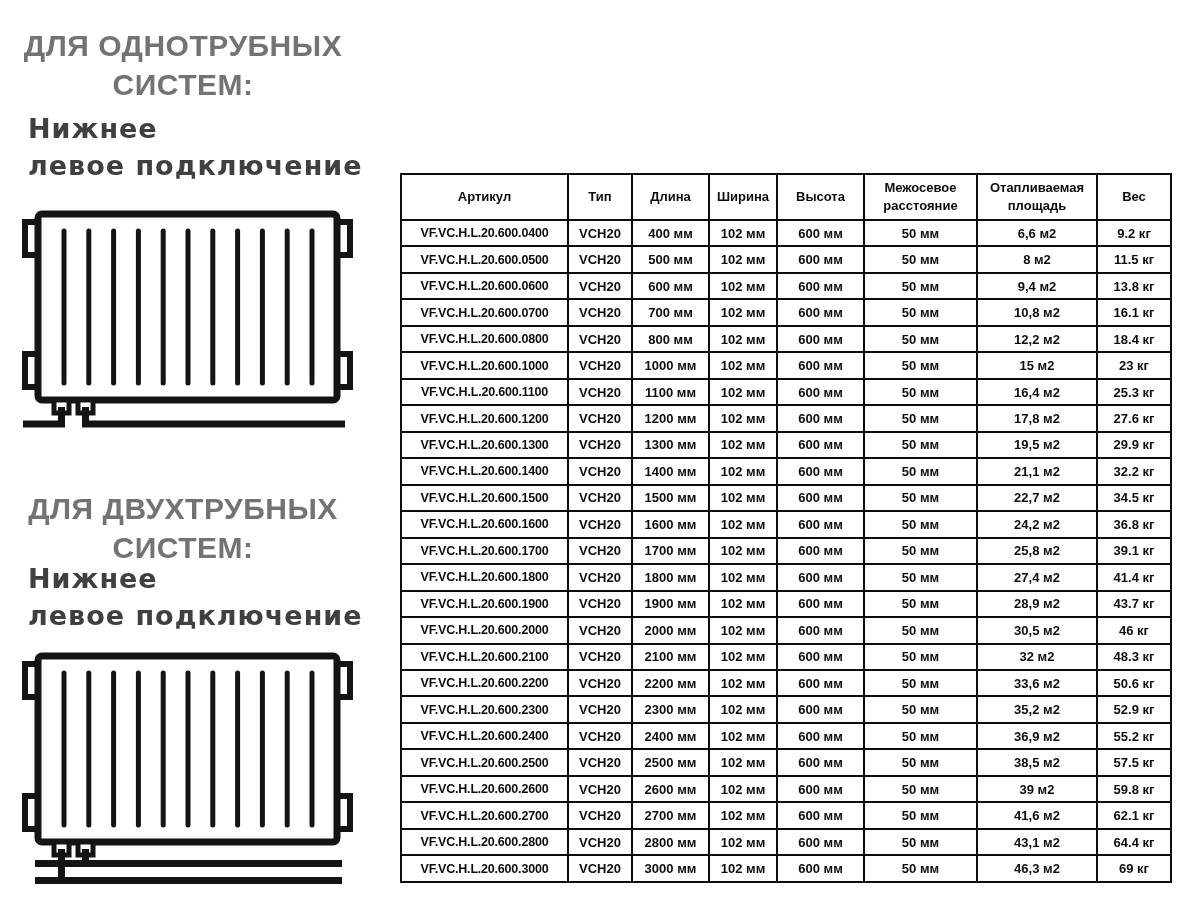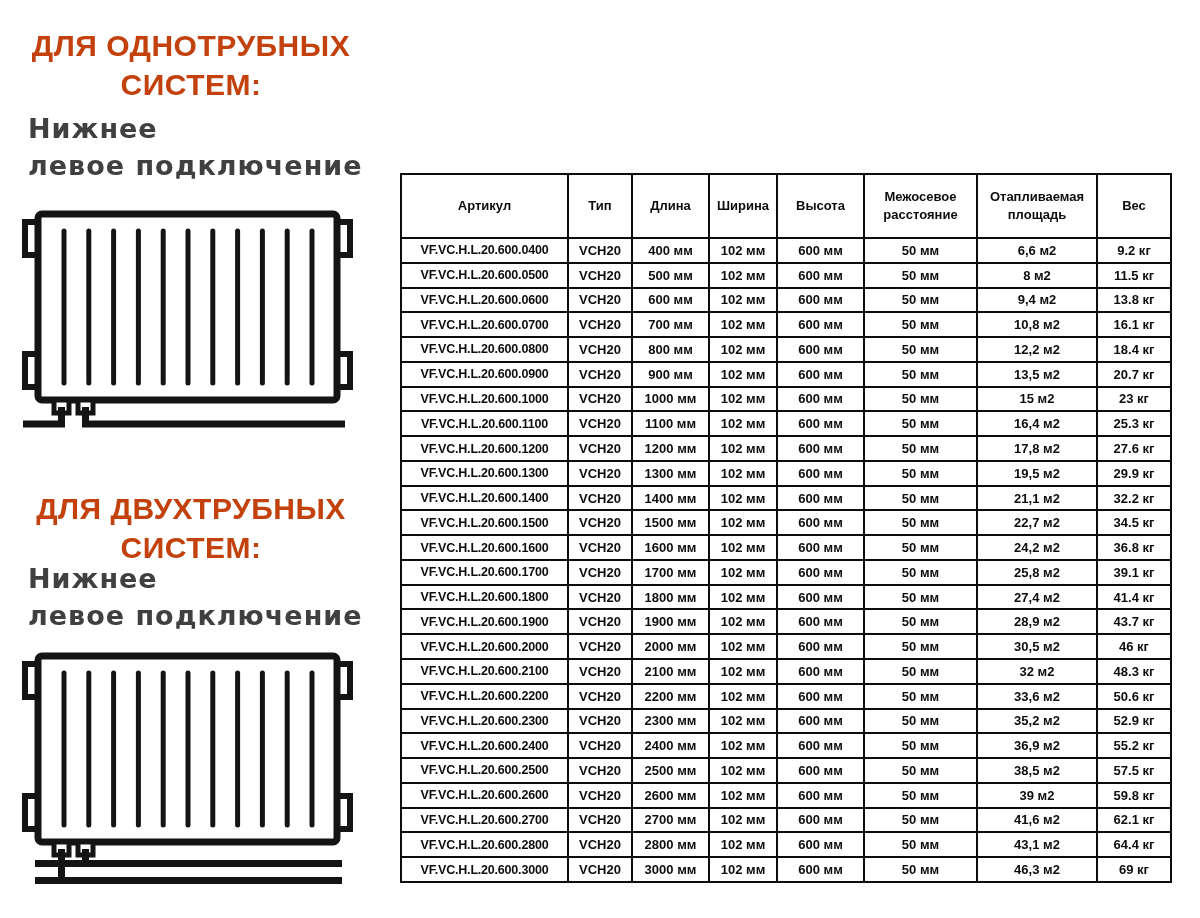--- a/index.html
+++ b/index.html
@@ -2,23 +2,23 @@
 <html><head>
 <meta charset="utf-8">
 <style>
   html,body{margin:0;padding:0;background:#fff;}
   #canvas{
     position:relative;width:1200px;height:918px;background:#fff;overflow:hidden;
     font-family:"Liberation Sans",sans-serif;color:#161616;
   }
   
   .section-heading{
-    position:absolute;left:12px;width:358px;text-align:center;
+    position:absolute;left:4px;width:358px;text-align:center;
     font-family:"Liberation Sans",sans-serif;font-weight:bold;
-    font-size:30px;line-height:39px;letter-spacing:.5px;color:#c2410c;
+    font-size:30px;line-height:39px;letter-spacing:.5px;color:#737373;
   }
   .connection-label{
     position:absolute;left:28px;width:340px;text-align:left;
     font-family:"DejaVu Sans",sans-serif;font-weight:bold;
     font-size:27px;line-height:37px;letter-spacing:1px;color:#404040;
   }
   .diagram{position:absolute;left:20px;}
   .diagram .tab{fill:#fff;stroke:#141414;stroke-width:6;}
   .diagram .body{fill:#fff;stroke:#141414;stroke-width:7;}
   .diagram .rib{stroke:#141414;stroke-width:5;stroke-linecap:round;}
@@ -27,21 +27,21 @@
   
   .spec-table{
     position:absolute;left:400px;top:173px;width:770px;height:710px;
     border-collapse:collapse;table-layout:fixed;background:#fff;
   }
   .spec-table th,.spec-table td{
     border:2px solid #0c0c0c;text-align:center;vertical-align:middle;
     font-family:"Liberation Sans",sans-serif;font-weight:bold;color:#0d0d0d;
     padding:0;overflow:hidden;white-space:nowrap;
   }
-  .spec-table thead tr{height:64px;}
+  .spec-table thead tr{height:46px;}
   .spec-table th{font-size:13px;line-height:1.4;white-space:normal;}
   .spec-table td{font-size:13px;}
   .spec-table td:first-child{font-size:12.5px;letter-spacing:-.2px;}
 </style>
 </head>
 <body>
 
 <div id="canvas">
 
   <div class="section-heading" style="top:26px;">
@@ -180,30 +180,20 @@
           <td>VF.VC.H.L.20.600.0800</td>
           <td>VCH20</td>
           <td>800 мм</td>
           <td>102 мм</td>
           <td>600 мм</td>
           <td>50 мм</td>
           <td>12,2 м2</td>
           <td>18.4 кг</td>
         </tr>
         <tr>
-          <td>VF.VC.H.L.20.600.0900</td>
-          <td>VCH20</td>
-          <td>900 мм</td>
-          <td>102 мм</td>
-          <td>600 мм</td>
-          <td>50 мм</td>
-          <td>13,5 м2</td>
-          <td>20.7 кг</td>
-        </tr>
-        <tr>
           <td>VF.VC.H.L.20.600.1000</td>
           <td>VCH20</td>
           <td>1000 мм</td>
           <td>102 мм</td>
           <td>600 мм</td>
           <td>50 мм</td>
           <td>15 м2</td>
           <td>23 кг</td>
         </tr>
         <tr>

